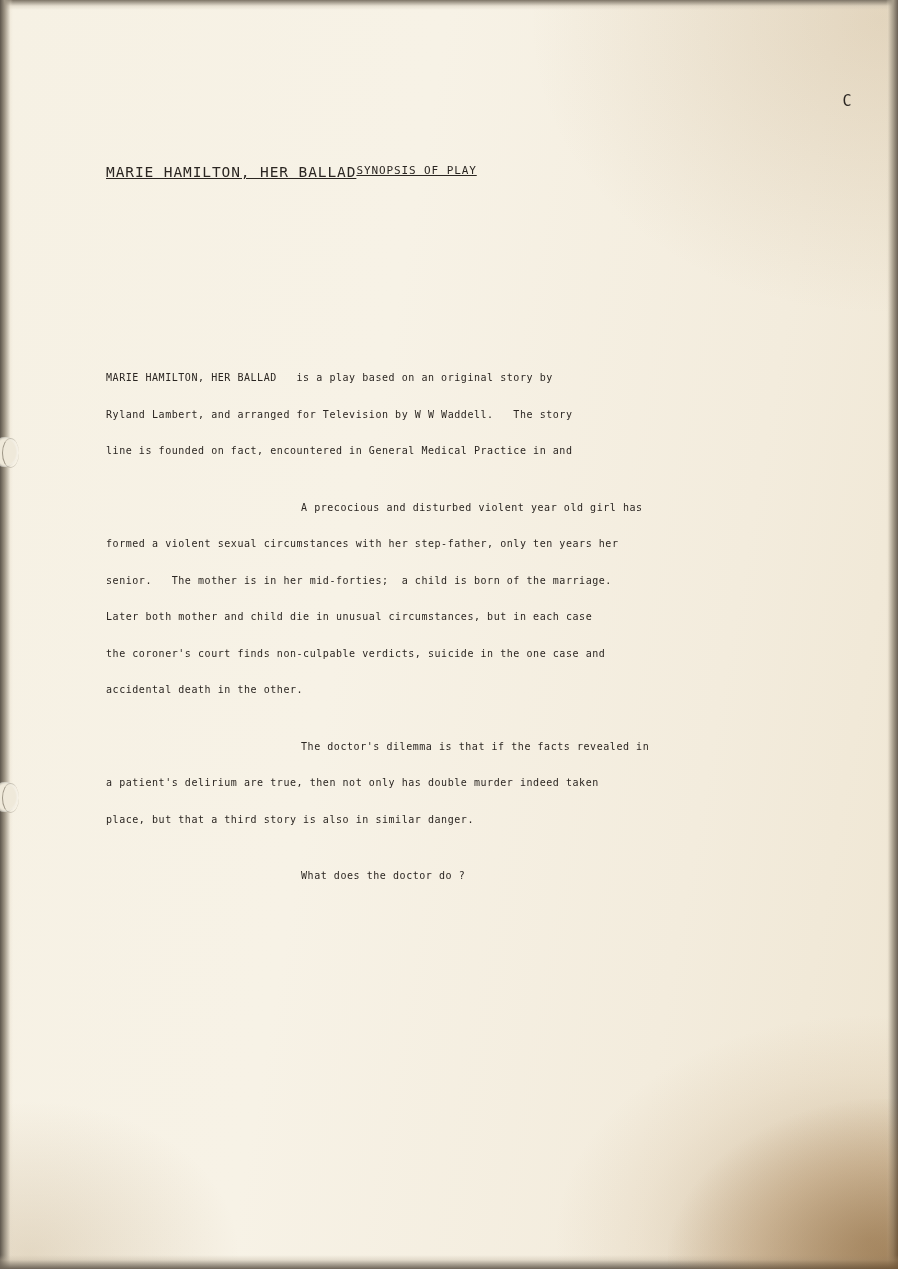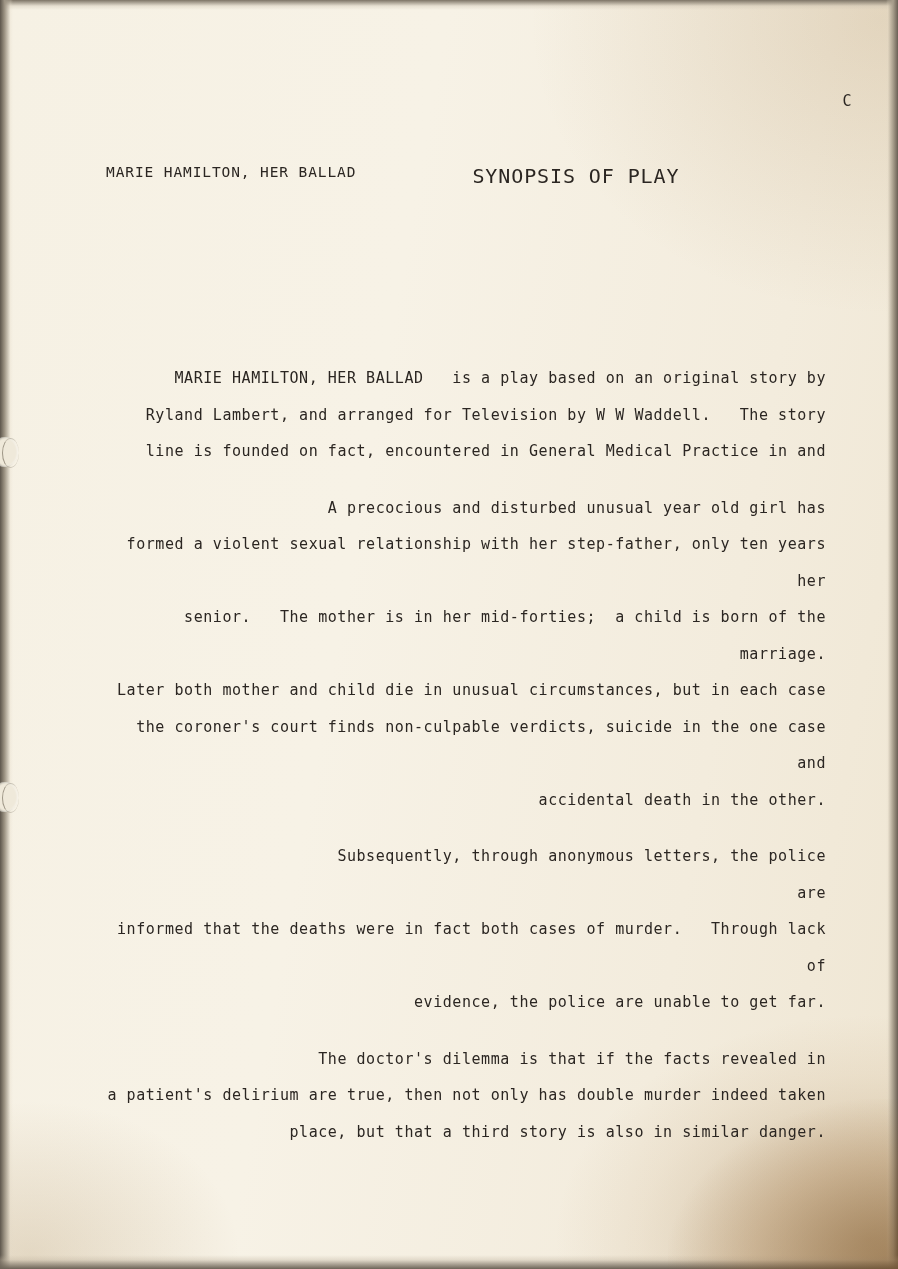--- a/index.html
+++ b/index.html
@@ -71,33 +71,33 @@
     font-size: 15px;
     letter-spacing: 0.5px;
   }
 
   .header-row {
     position: absolute;
     left: 106px;
     top: 164px;
     width: 700px;
     display: flex;
+    text-decoration: underline;
   }
   .header-title { font-size: 14.5px; letter-spacing: 0.9px; white-space: pre; }
-  .header-sub  { font-size: 20px; letter-spacing: 0.9px; white-space: pre; margin-left: 116px; }
+  .header-sub  { font-size: 11px; letter-spacing: 0.9px; white-space: pre; }
 
   .body {
     position: absolute;
     left: 106px;
     top: 360px;
     width: 720px;
-    font-size: 15px;
+    font-size: 10px;
     letter-spacing: 0.55px;
     line-height: 36.5px;
-    text-align: right;
   }
   .para { margin: 0 0 20px 0; }
   .para p { margin: 0; white-space: pre-wrap; }
   .indent { display: inline-block; width: 195px; }
   .closing {
     margin-top: 6px;
   }
   .closing p { margin: 0; white-space: pre-wrap; }
 </style>
 </head>
@@ -123,35 +123,33 @@
 
   <div class="body">
 
     <div class="para">
       <p>MARIE HAMILTON, HER BALLAD   is a play based on an original story by</p>
       <p>Ryland Lambert, and arranged for Television by W W Waddell.   The story</p>
       <p>line is founded on fact, encountered in General Medical Practice in and</p>
     </div>
 
     <div class="para">
-      <p><span class="indent"></span><span>A precocious and disturbed unusual year old girl has</span></p>
-      <p>formed a violent sexual relationship with her step-father, only ten years her</p>
+      <p><span class="indent"></span><span>A precocious and disturbed violent year old girl has</span></p>
+      <p>formed a violent sexual circumstances with her step-father, only ten years her</p>
       <p>senior.   The mother is in her mid-forties;  a child is born of the marriage.</p>
       <p>Later both mother and child die in unusual circumstances, but in each case</p>
       <p>the coroner's court finds non-culpable verdicts, suicide in the one case and</p>
       <p>accidental death in the other.</p>
     </div>
 
-    <div class="para">
-      <p><span class="indent"></span><span>Subsequently, through anonymous letters, the police are</span></p>
-      <p>informed that the deaths were in fact both cases of murder.   Through lack of</p>
-      <p>evidence, the police are unable to get far.</p>
-    </div>
 
     <div class="para">
       <p><span class="indent"></span><span>The doctor's dilemma is that if the facts revealed in</span></p>
       <p>a patient's delirium are true, then not only has double murder indeed taken</p>
       <p>place, but that a third story is also in similar danger.</p>
     </div>
 
+    <div class="closing">
+      <p><span class="indent"></span><span>What does the doctor do ?</span></p>
+    </div>
 
   </div>
 </div>
 
 </body></html>

